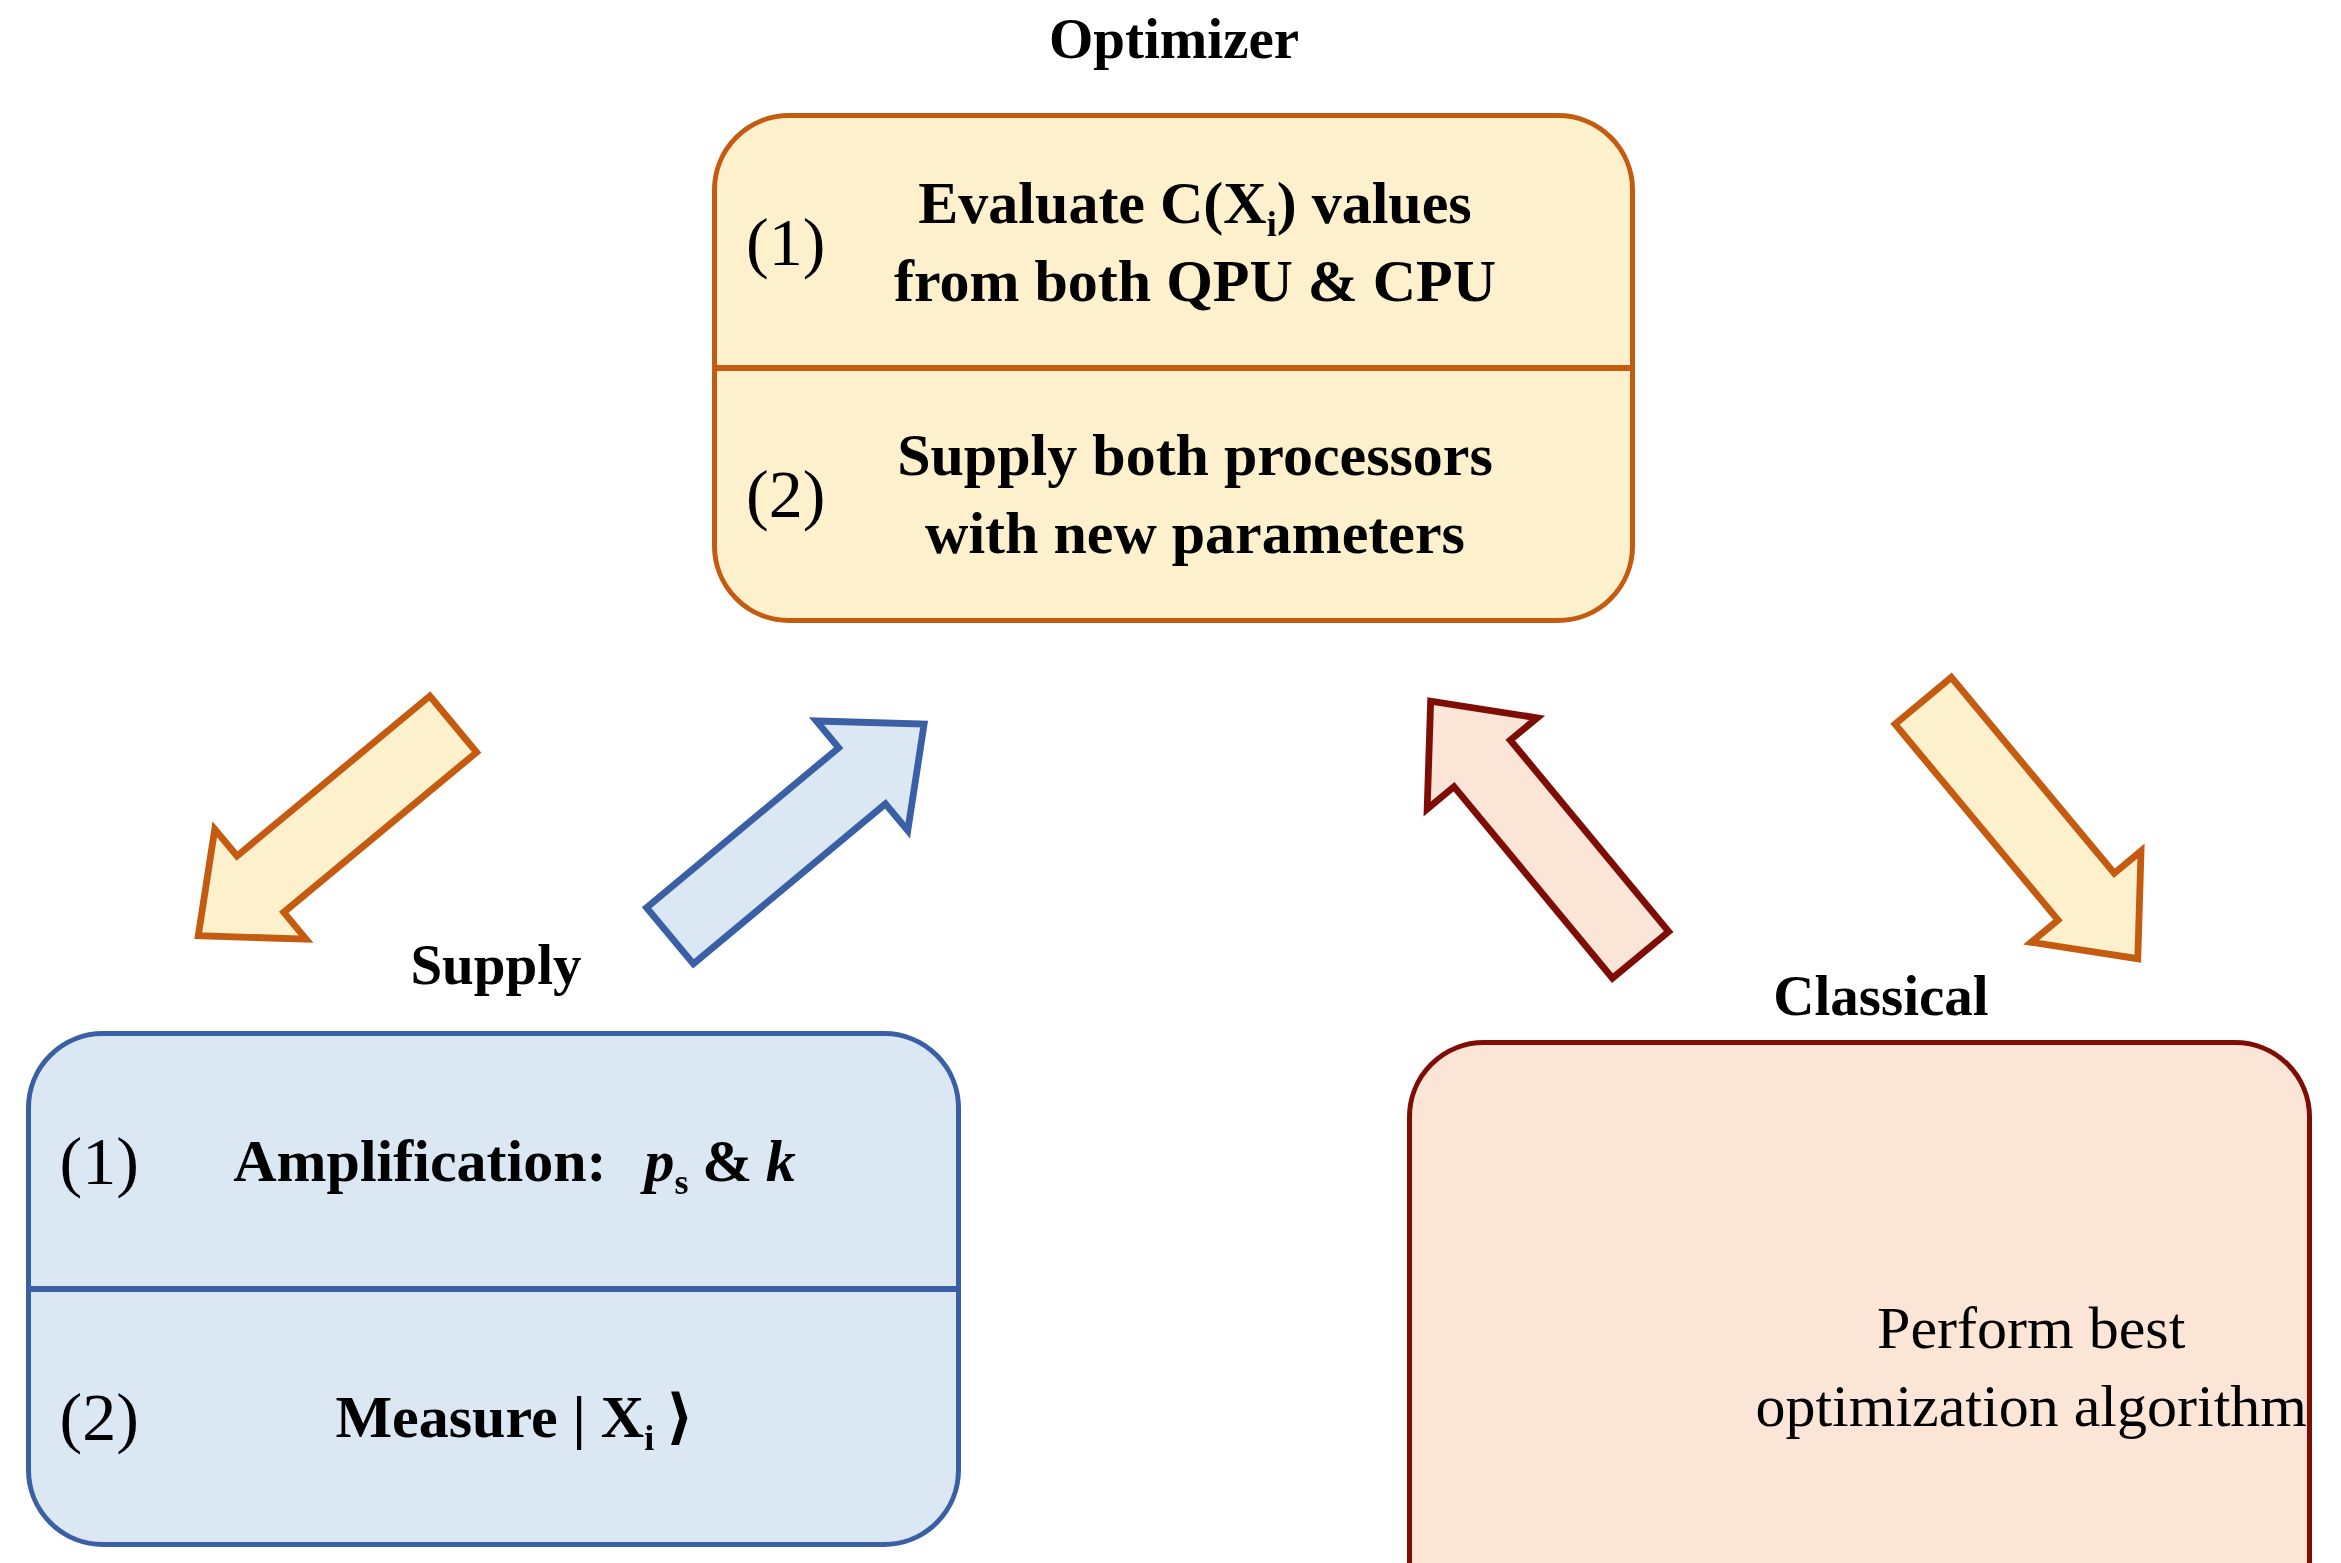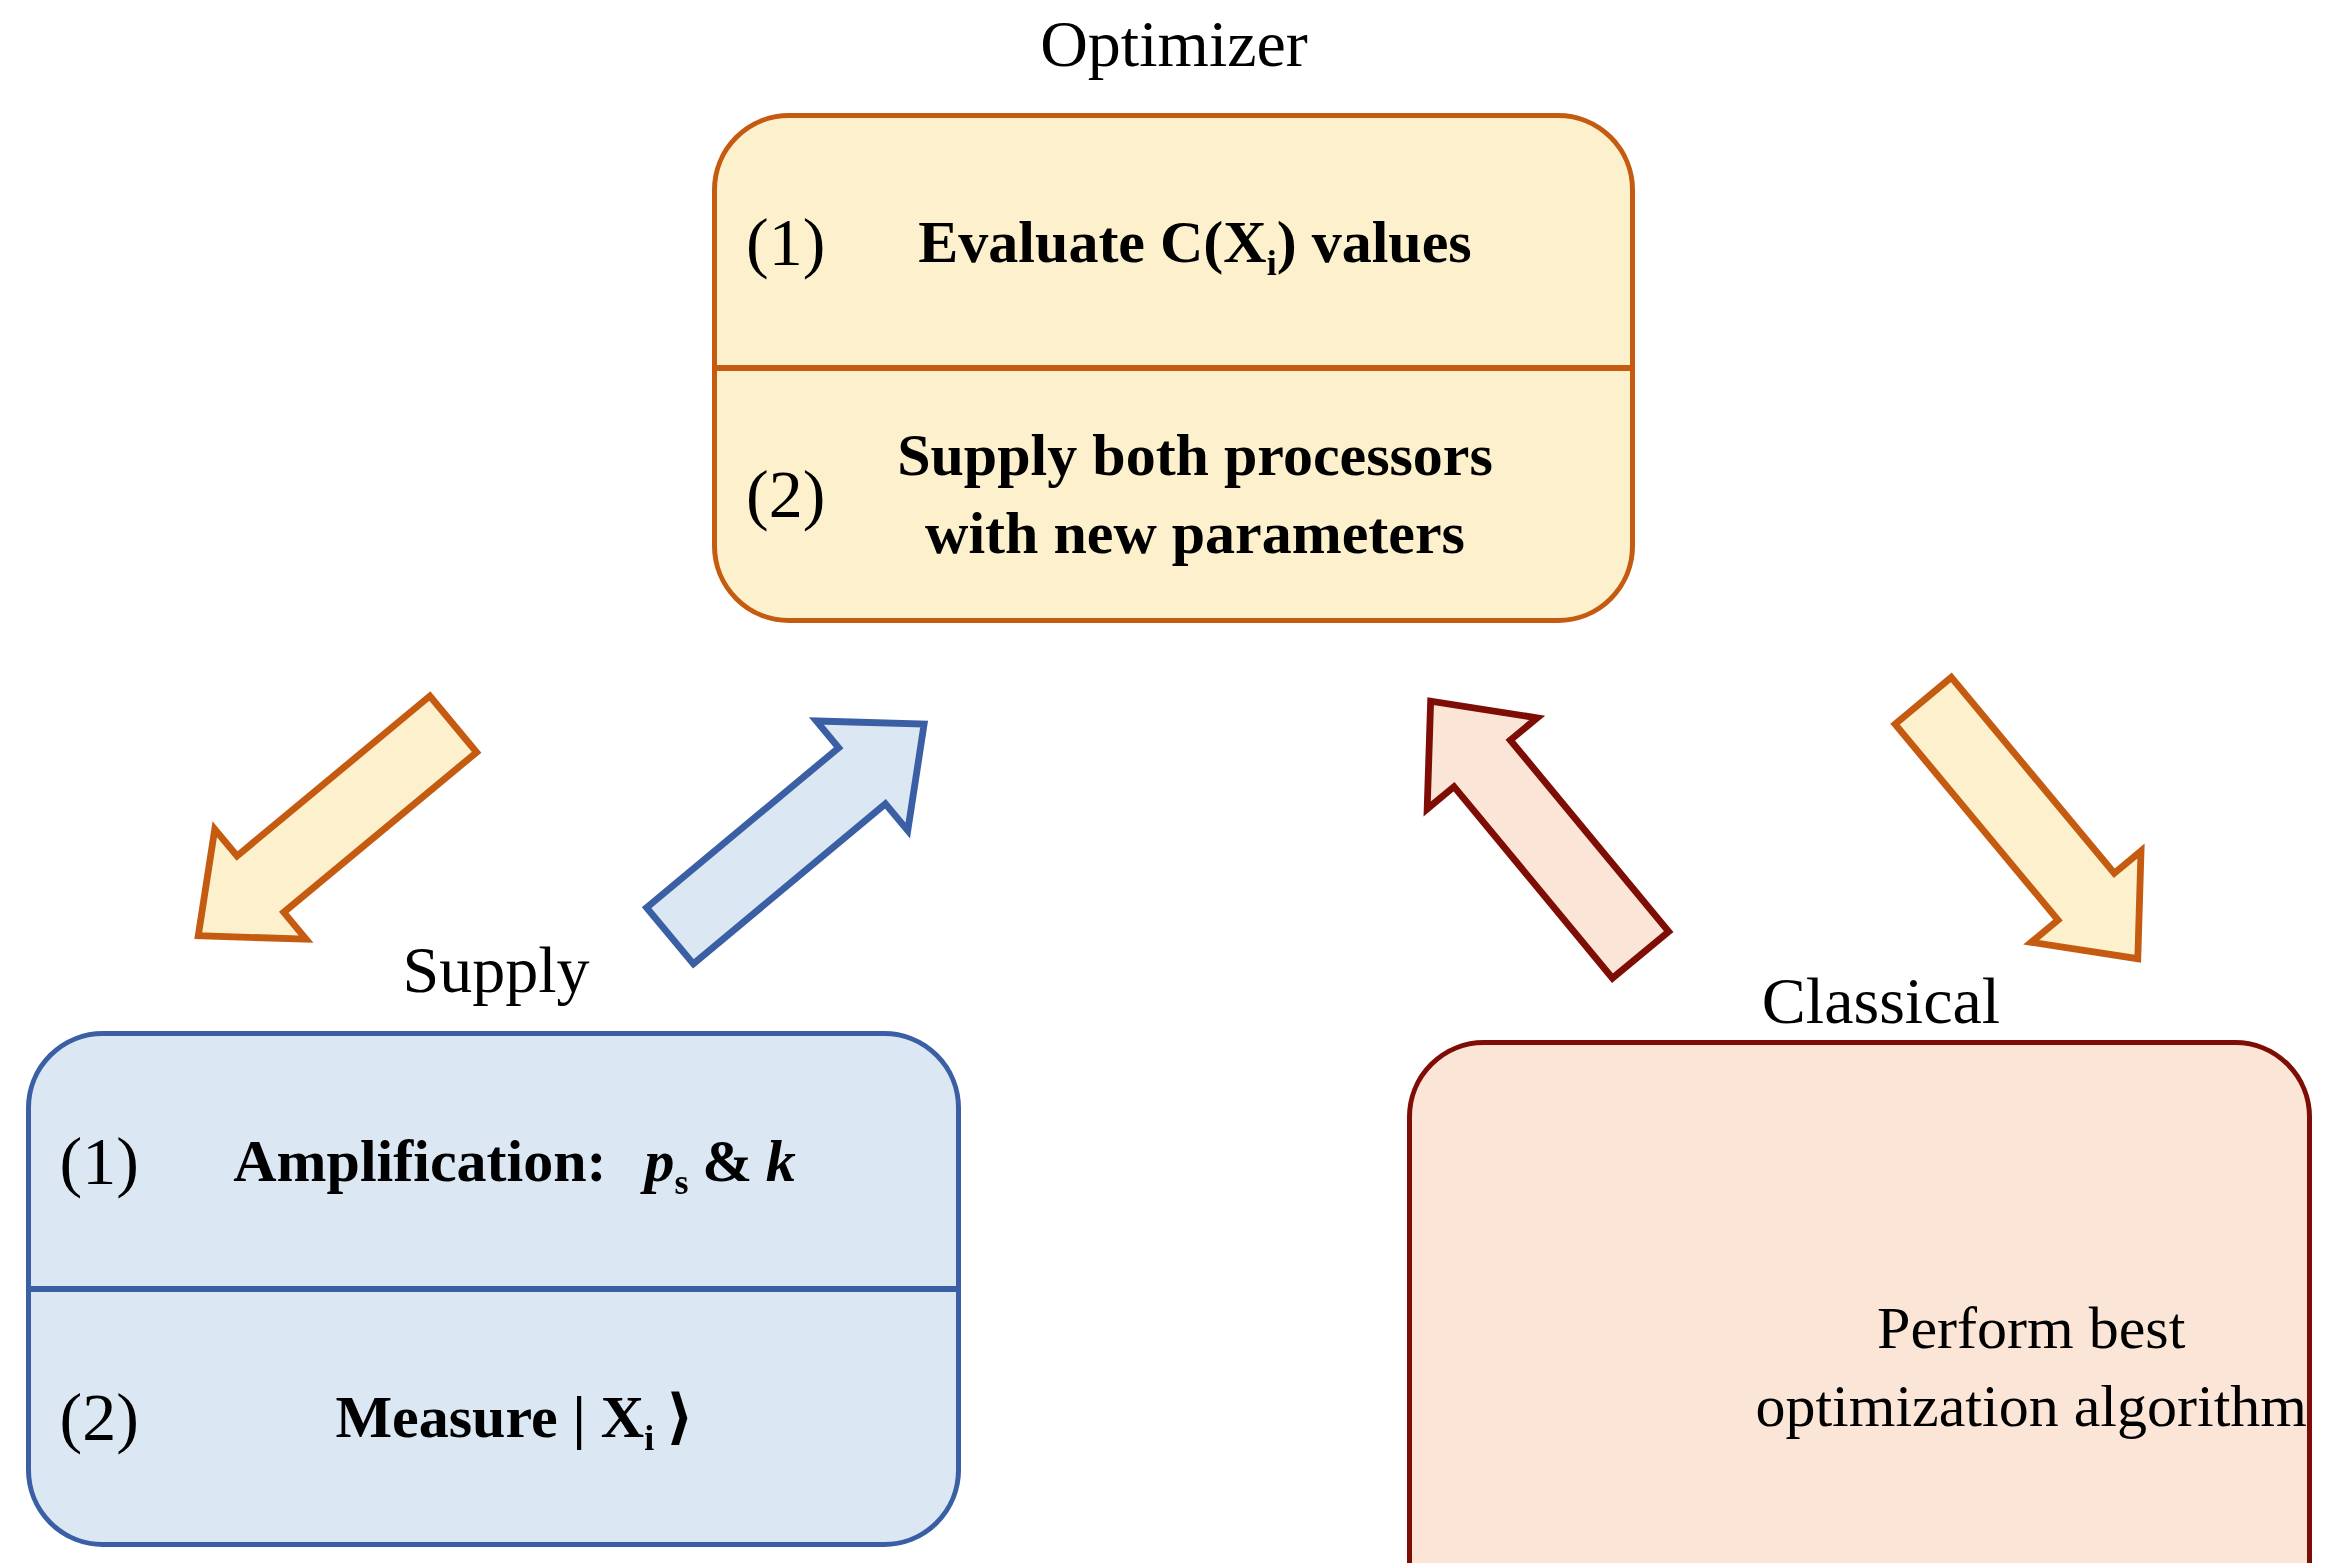--- a/index.html
+++ b/index.html
@@ -18,23 +18,24 @@
     left: 0; top: 0;
     width: 2342px; height: 1563px;
     pointer-events: none;
   }
   .arrow { stroke-width: 8; stroke-linejoin: miter; }
 
   .title {
     position: absolute;
     width: 680px;
     text-align: center;
-    font-size: 66px;
+    font-size: 57px;
     line-height: 1.05;
     white-space: nowrap;
+    font-weight: bold;
   }
   .t-optimizer { left: 834px; top: 8.5px; }
   .t-quantum   { left: 156px; top: 935px; }
   .t-classical { left: 1541px; top: 966px; }
 
   .box {
     position: absolute;
     box-sizing: border-box;
     border-radius: 77px;
     border: 5.1px solid;
@@ -106,20 +107,21 @@
 
   <div class="title t-optimizer">Optimizer</div>
   <div class="title t-quantum">Supply</div>
   <div class="title t-classical">Classical</div>
 
   <div class="box box-optimizer">
     <div class="row">
       <span class="step-num">(1)</span>
       <div class="step-text">
         <div class="line"><span>Evaluate C(X</span><sub class="sb">i</sub><span>) values</span></div>
+        <div class="line">from both QPU &amp; CPU</div>
       </div>
     </div>
     <div class="divider divider-orange"></div>
     <div class="row">
       <span class="step-num">(2)</span>
       <div class="step-text">
         <div class="line">Supply both processors</div>
         <div class="line">with new parameters</div>
       </div>
     </div>

